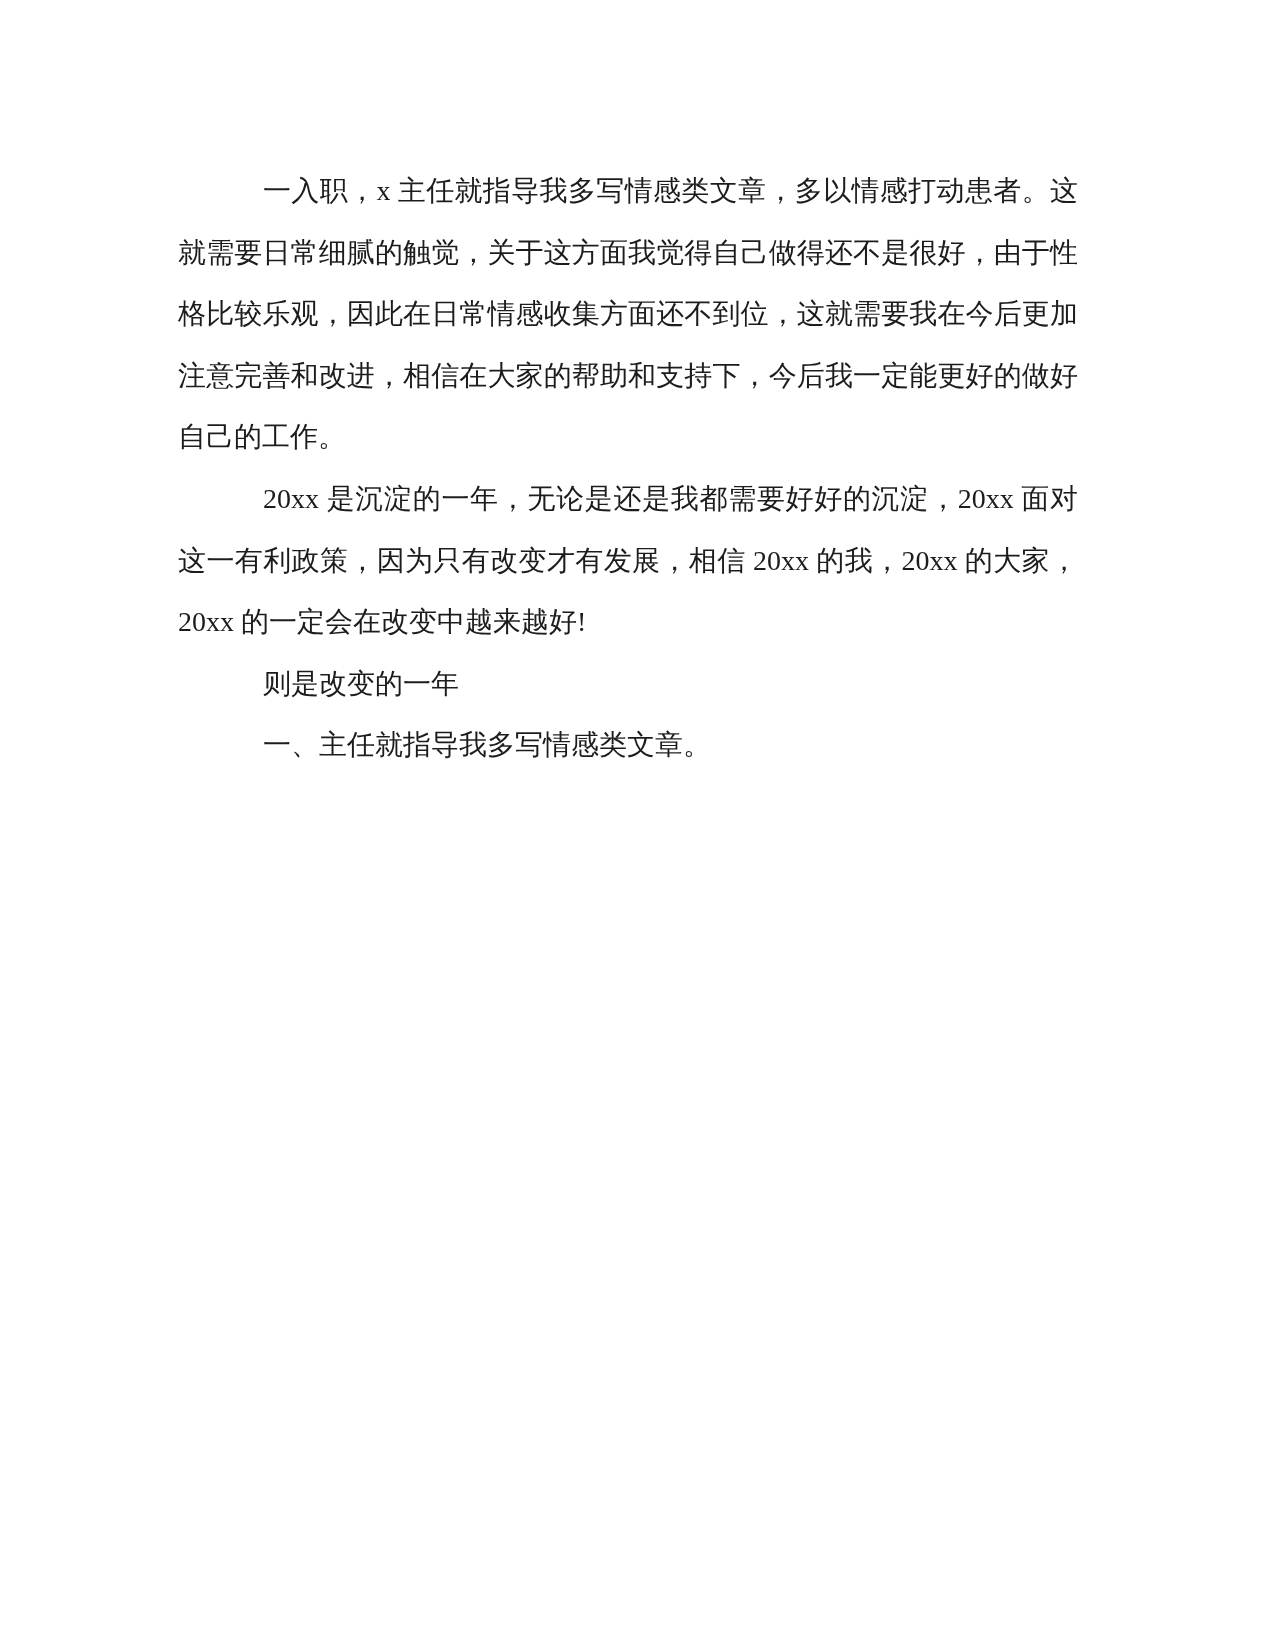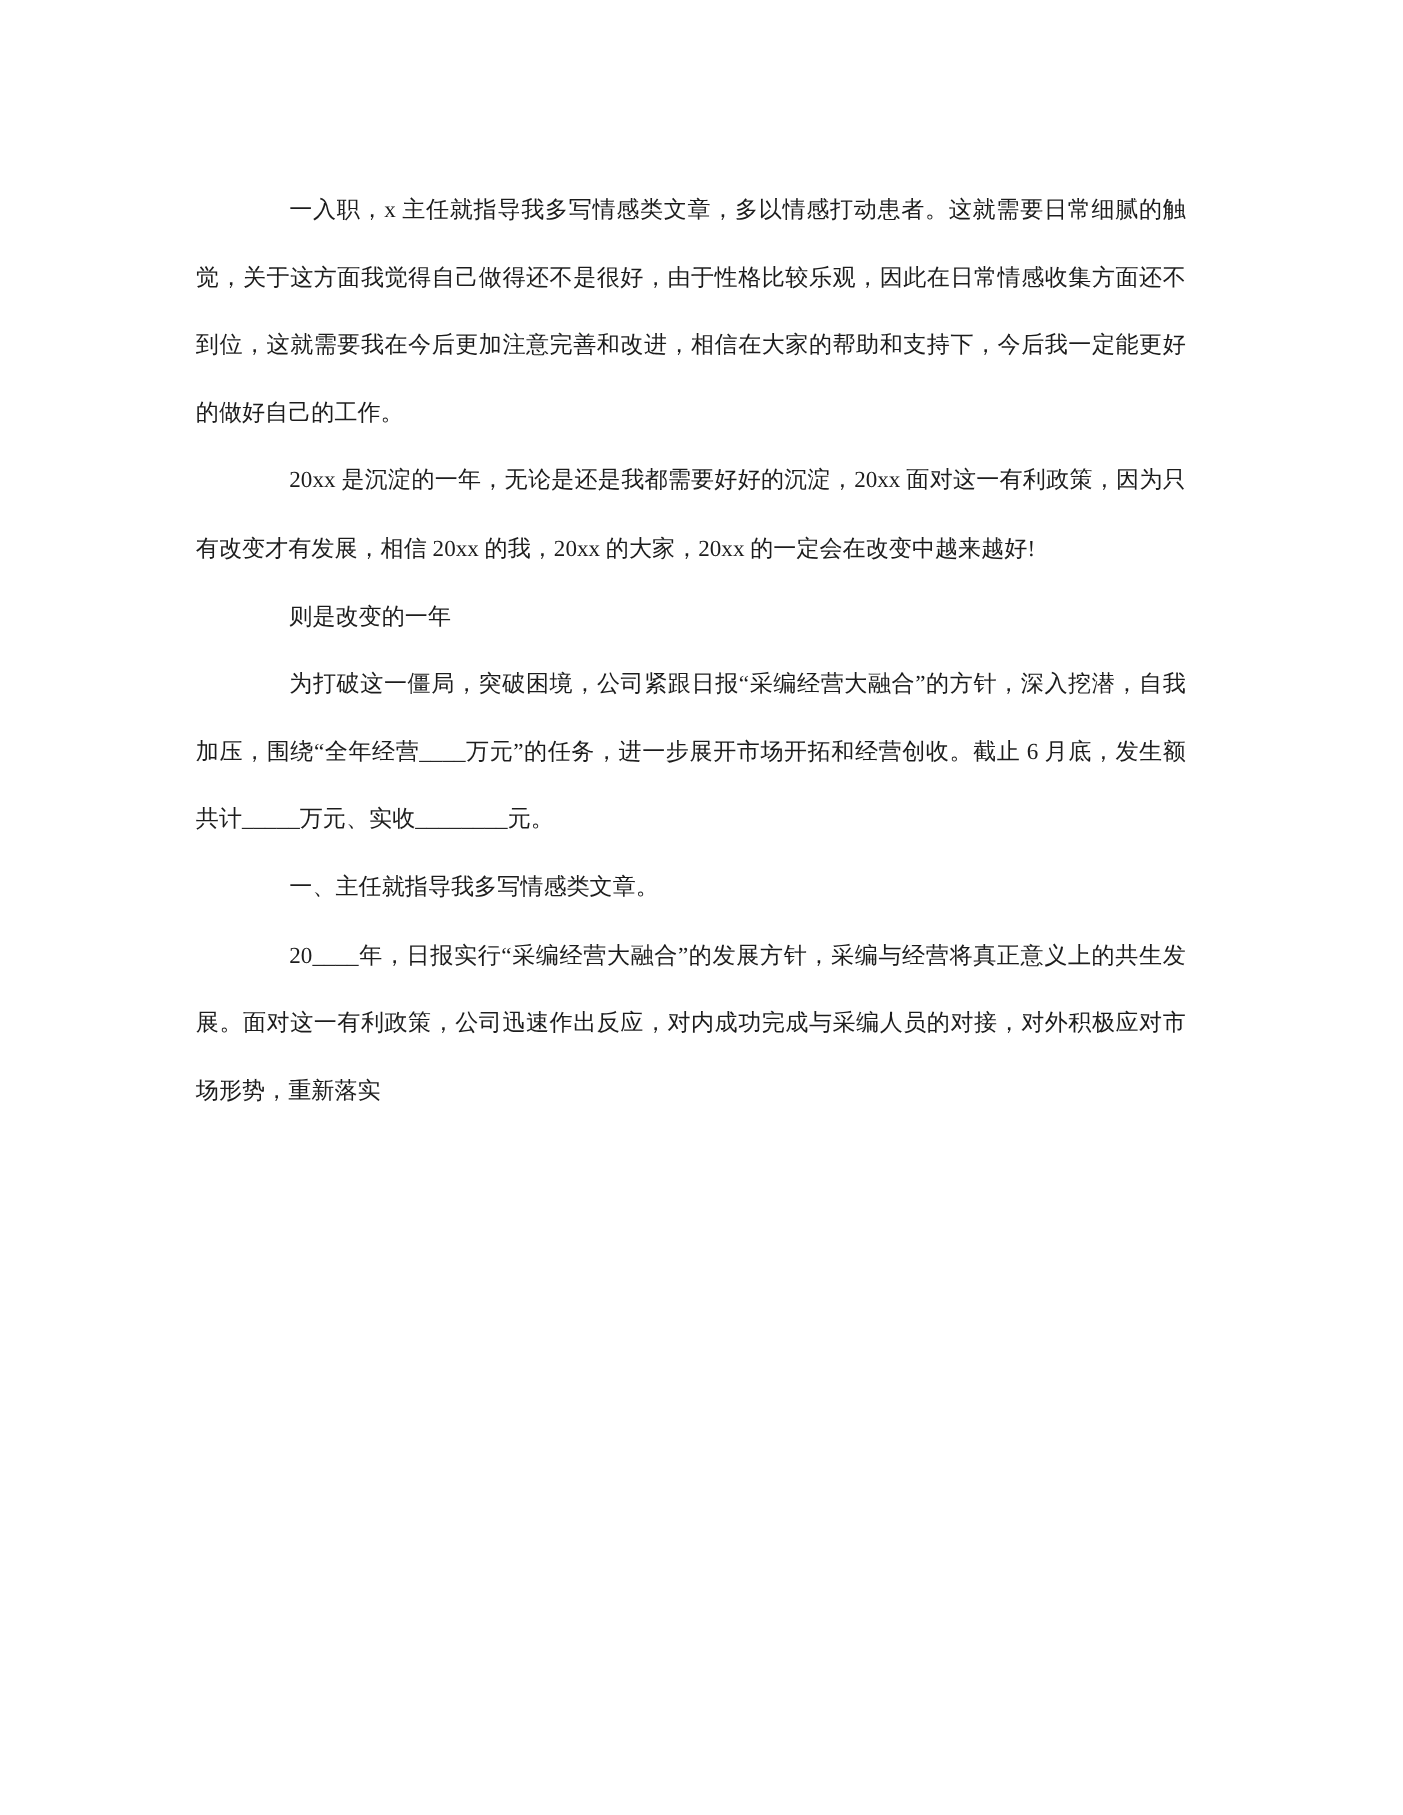--- a/index.html
+++ b/index.html
@@ -17,36 +17,34 @@
   .content {
     position: absolute;
     left: 178px;
     top: 160px;
     width: 900px;
   }
   .content p {
     margin: 0;
     padding: 0;
     font-family: "Liberation Serif", "DejaVu Serif", serif;
-    font-size: 21px;
+    font-size: 28px;
     line-height: 61.6px;
     color: #1c1c1c;
     text-align: justify;
     text-justify: inter-ideograph;
     text-indent: 85px;
     word-break: break-all;
     overflow-wrap: break-word;
     -webkit-font-smoothing: antialiased;
   }
 </style>
 </head>
 <body>
 
 <div class="page">
   <div class="content">
     <p>一入职，x 主任就指导我多写情感类文章，多以情感打动患者。这就需要日常细腻的触觉，关于这方面我觉得自己做得还不是很好，由于性格比较乐观，因此在日常情感收集方面还不到位，这就需要我在今后更加注意完善和改进，相信在大家的帮助和支持下，今后我一定能更好的做好自己的工作。</p>
     <p>20xx 是沉淀的一年，无论是还是我都需要好好的沉淀，20xx 面对这一有利政策，因为只有改变才有发展，相信 20xx 的我，20xx 的大家，20xx 的一定会在改变中越来越好!</p>
     <p>则是改变的一年</p>
-    <p>为打破这一僵局，突破困境，公司紧跟日报“采编经营大融合”的方针，深入挖潜，自我加压，围绕“全年经营____万元”的任务，进一步展开市场开拓和经营创收。截止 6 月底，发生额共计_____万元、实收________元。</p>
     <p>一、主任就指导我多写情感类文章。</p>
-    <p>20____年，日报实行“采编经营大融合”的发展方针，采编与经营将真正意义上的共生发展。面对这一有利政策，公司迅速作出反应，对内成功完成与采编人员的对接，对外积极应对市场形势，重新落实</p>
   </div>
 </div>
 
 </body></html>

